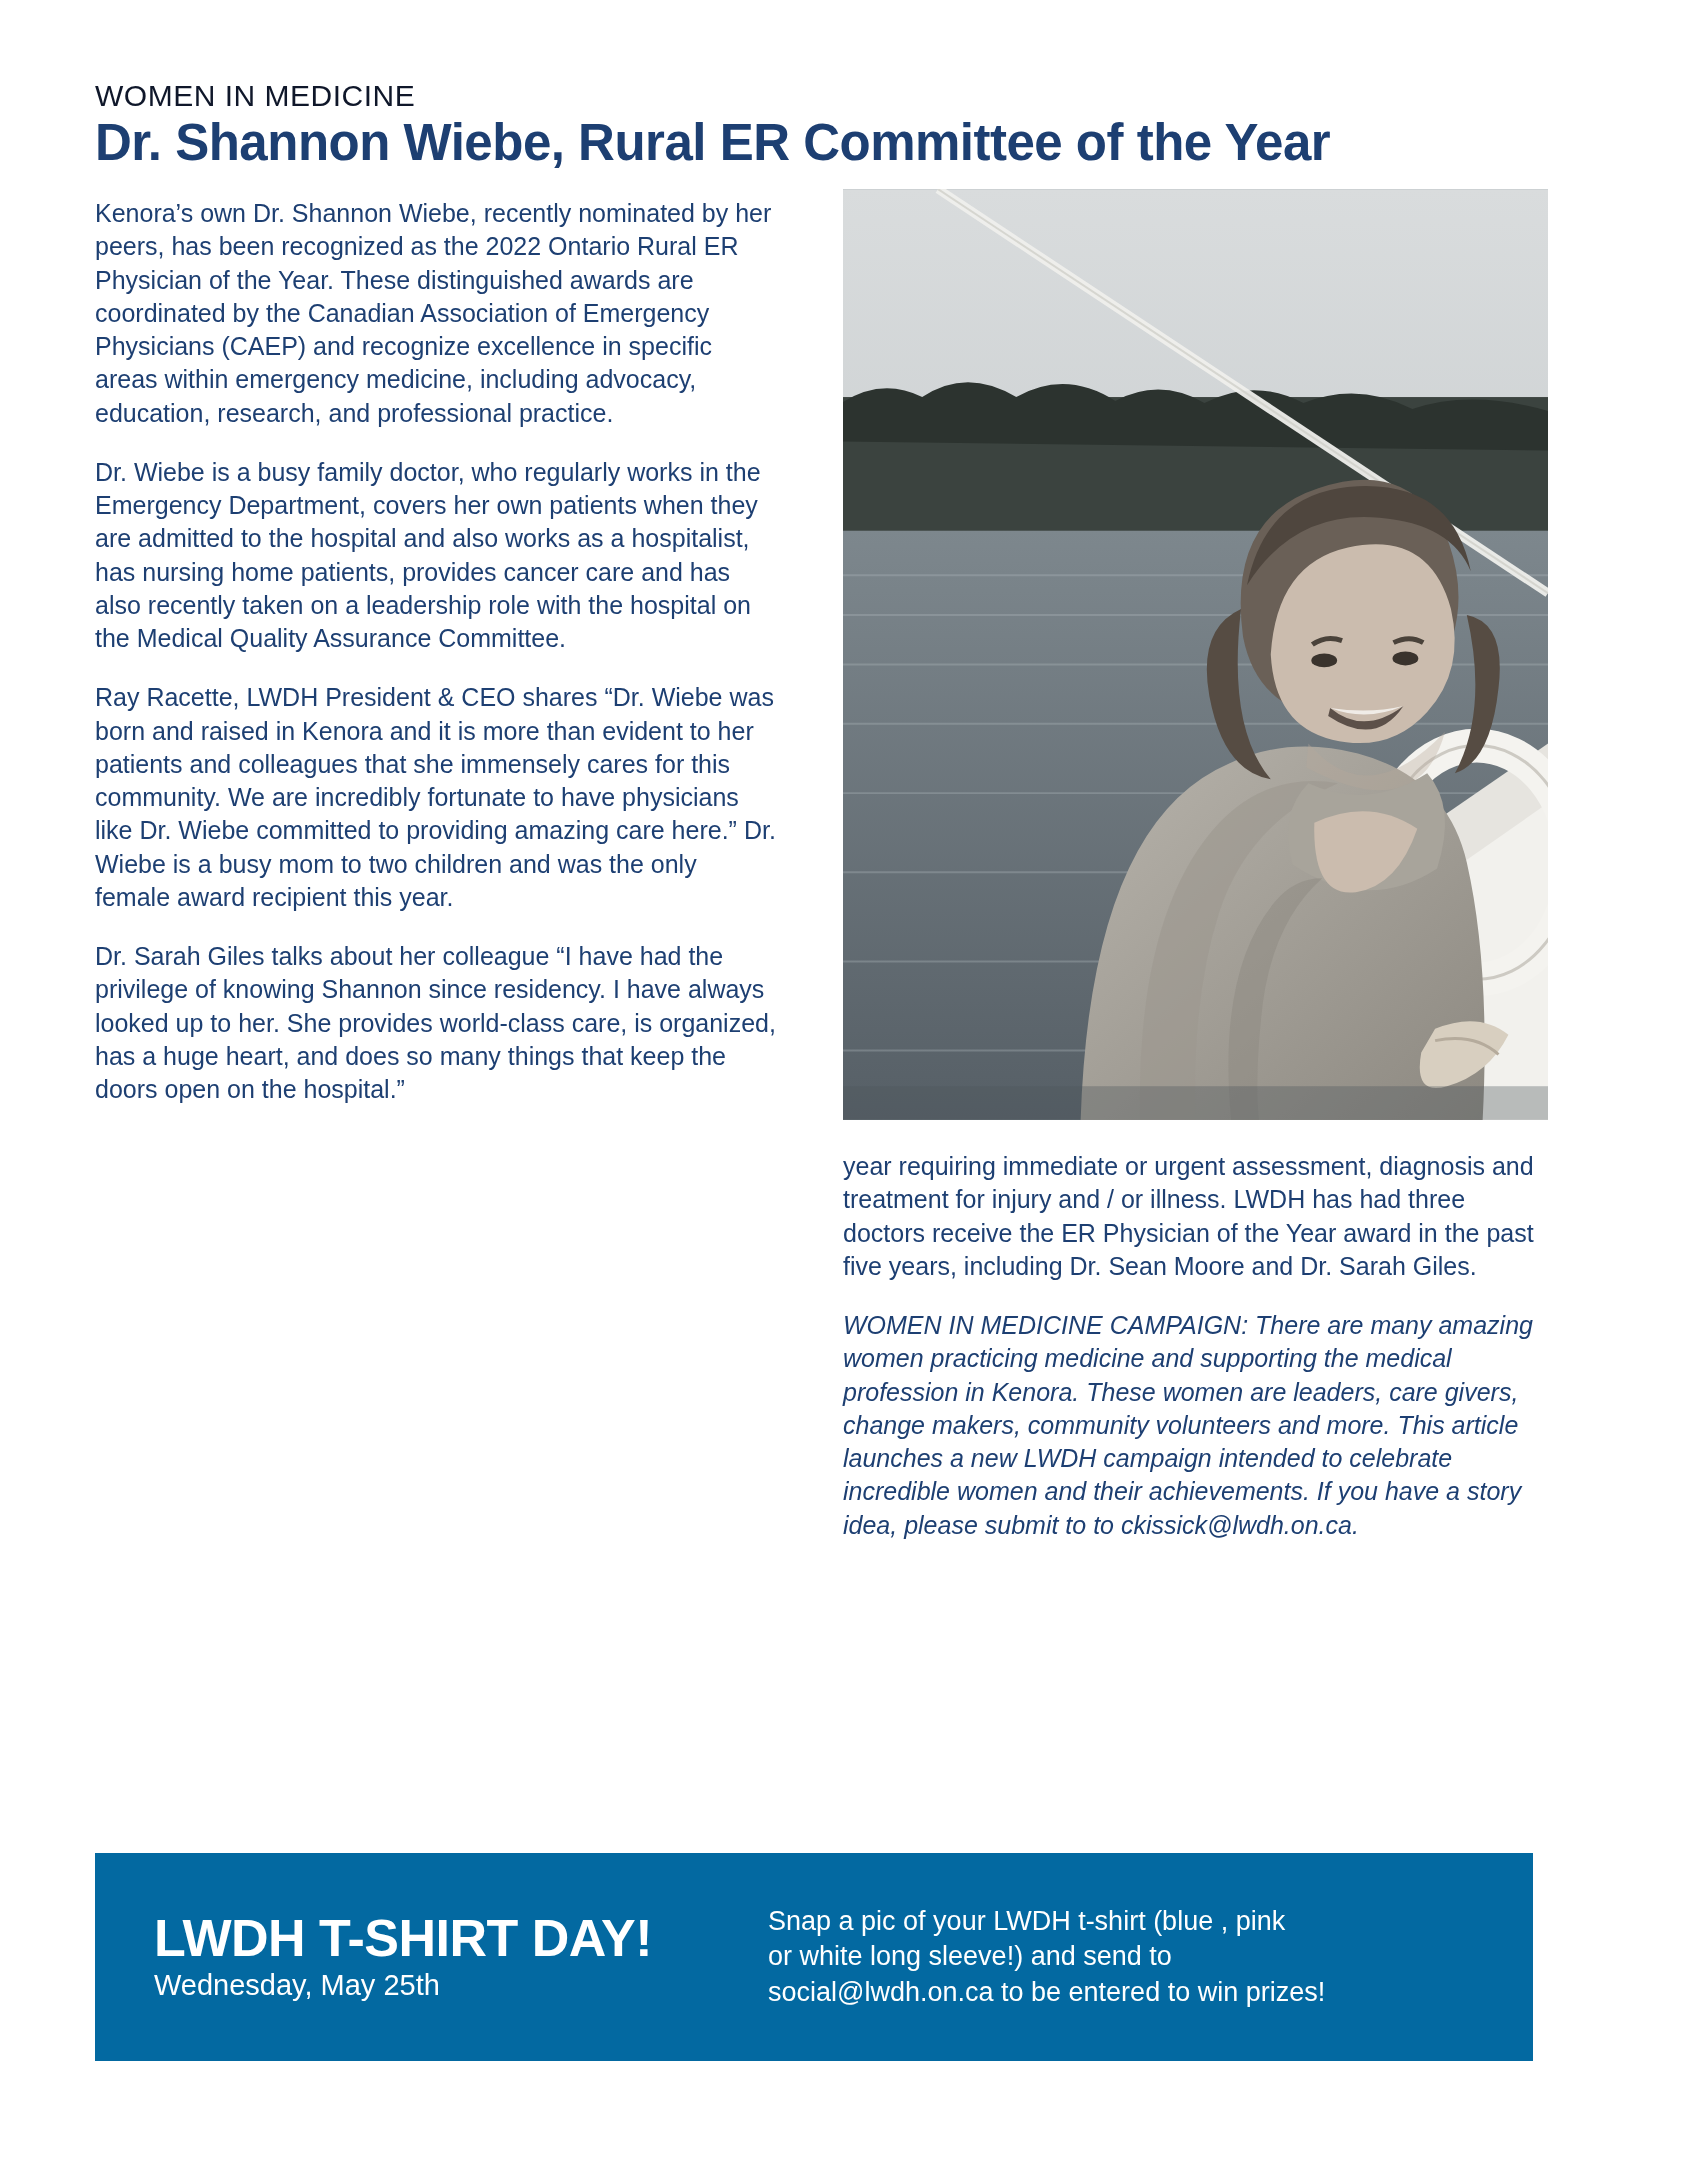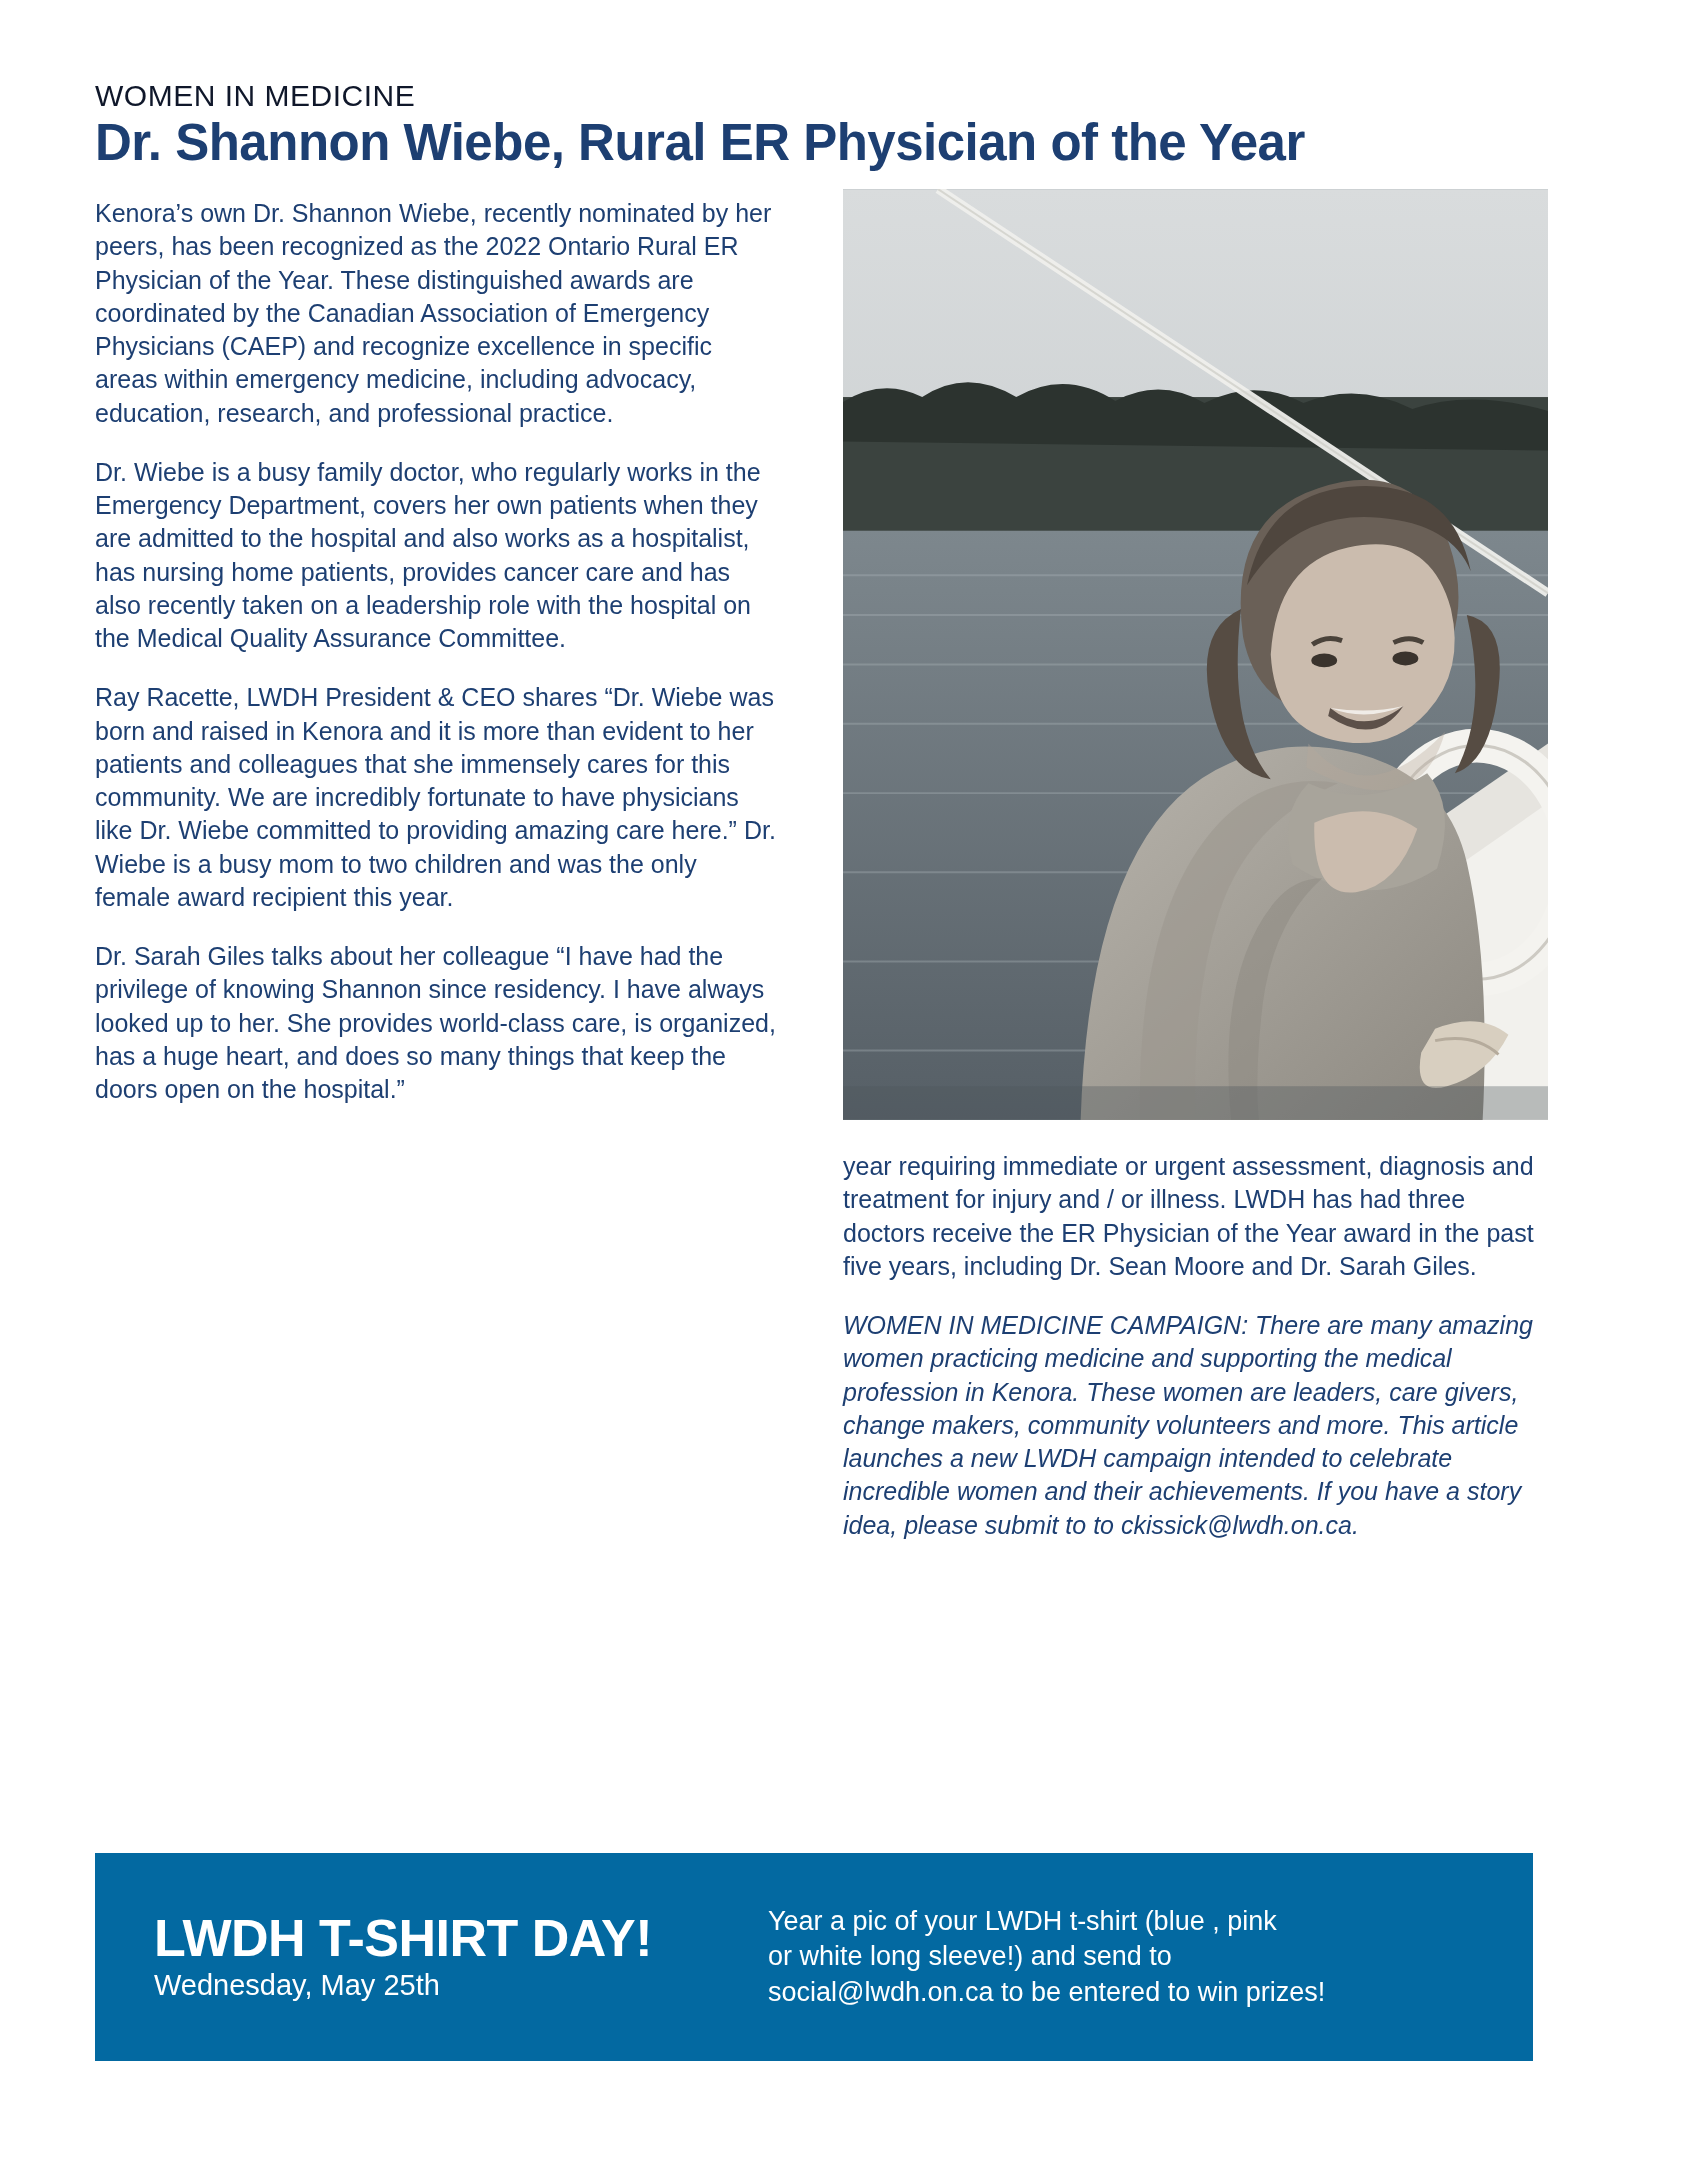--- a/index.html
+++ b/index.html
@@ -121,21 +121,21 @@
   .banner-right div { margin: 0; }
 </style>
 </head>
 <body>
 
 <div class="page">
 
   <div class="content">
 
     <div class="kicker">WOMEN IN MEDICINE</div>
-    <h1 class="headline">Dr. Shannon Wiebe, Rural ER Physician of the Year</h1>
+    <h1 class="headline">Dr. Shannon Wiebe, Rural ER Committee of the Year</h1>
 
     <div class="cols">
 
       <div class="left-col">
         <p class="body">Kenora’s own Dr. Shannon Wiebe, recently nominated by her peers, has been recognized as the 2022 Ontario Rural ER Physician of the Year. These distinguished awards are coordinated by the Canadian Association of Emergency Physicians (CAEP) and recognize excellence in specific areas within emergency medicine, including advocacy, education, research, and professional practice.</p>
         <p class="body">Dr. Wiebe is a busy family doctor, who regularly works in the Emergency Department, covers her own patients when they are admitted to the hospital and also works as a hospitalist, has nursing home patients, provides cancer care and has also recently taken on a leadership role with the hospital on the Medical Quality Assurance Committee.</p>
         <p class="body">Ray Racette, LWDH President &amp; CEO shares “Dr. Wiebe was born and raised in Kenora and it is more than evident to her patients and colleagues that she immensely cares for this community.  We are incredibly fortunate to have physicians like Dr. Wiebe committed to providing amazing care here.”  Dr. Wiebe is a busy mom to two children and was the only female award recipient this year.</p>
         <p class="body">Dr. Sarah Giles talks about her colleague “I have had the privilege of knowing Shannon since residency. I have always looked up to her. She provides world-class care, is organized, has a huge heart, and does so many things that keep the doors open on the hospital.”</p>
       </div>
 
@@ -216,21 +216,21 @@
     </div>
   </div>
 
   <div class="banner">
     <div class="banner-inner">
       <div class="banner-left">
         <div class="banner-title">LWDH T-SHIRT DAY!</div>
         <div class="banner-sub">Wednesday, May 25th</div>
       </div>
       <div class="banner-right">
-        <div>Year a pic of your LWDH t-shirt (blue , pink</div>
+        <div>Snap a pic of your LWDH t-shirt (blue , pink</div>
         <div>or white long sleeve!) and send to</div>
         <div>social@lwdh.on.ca to be entered to win prizes!</div>
       </div>
     </div>
   </div>
 
 </div>
 
 
 </body></html>

